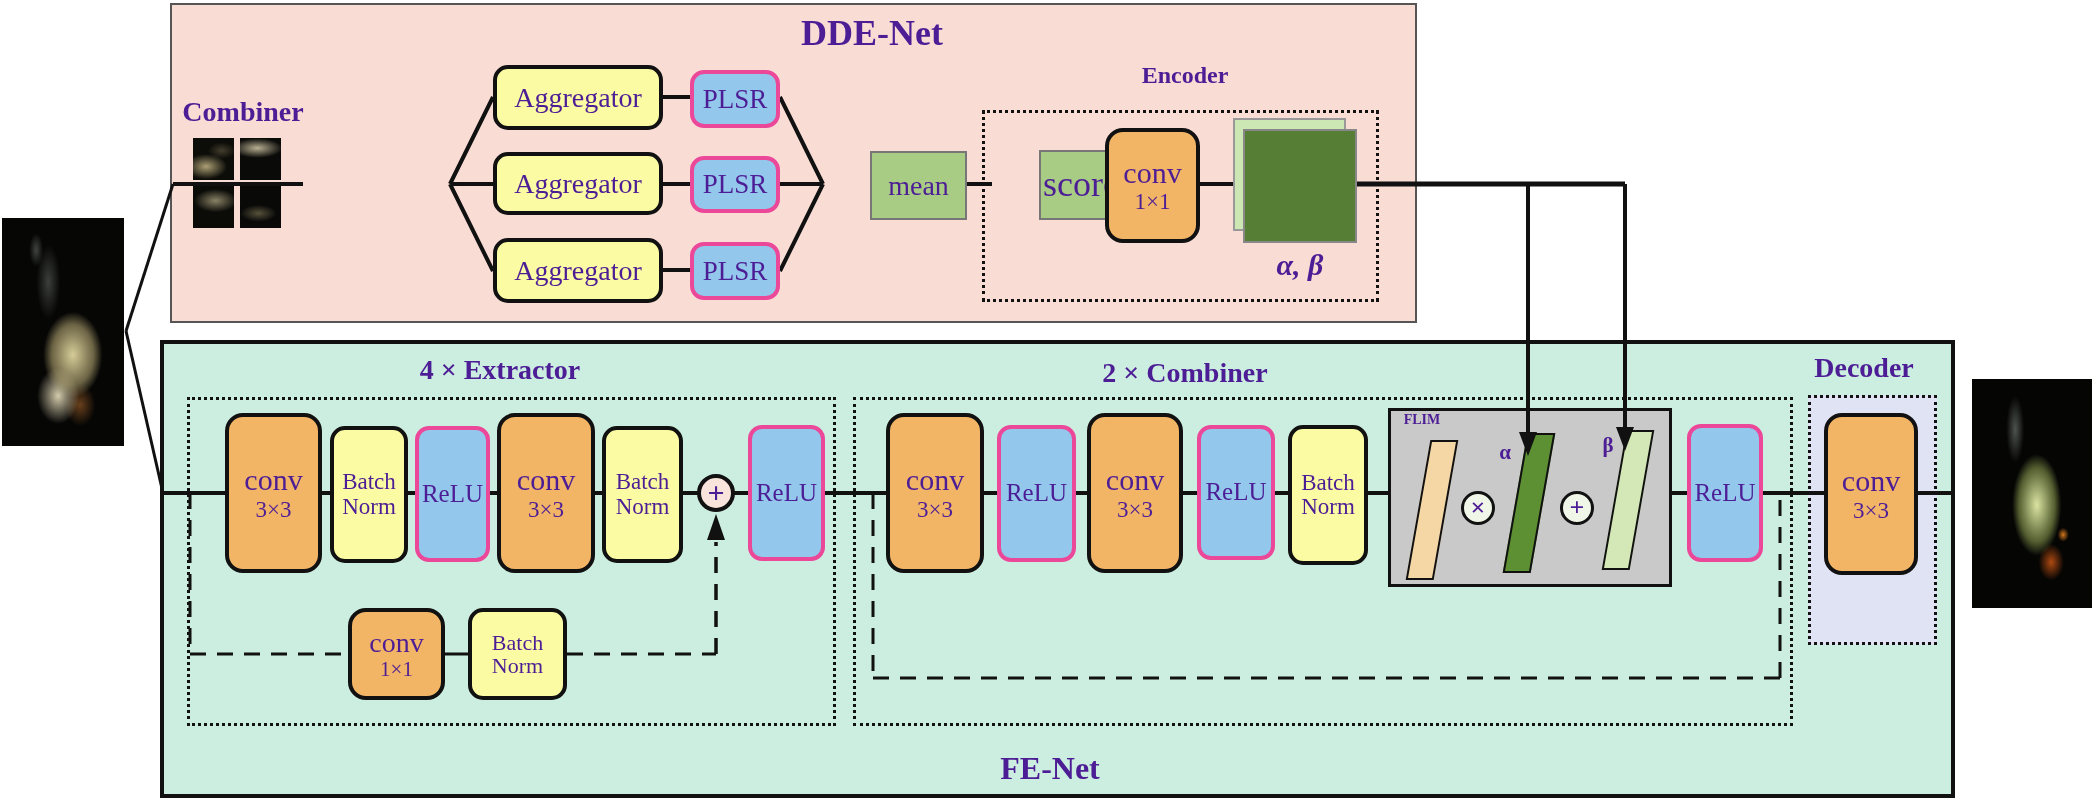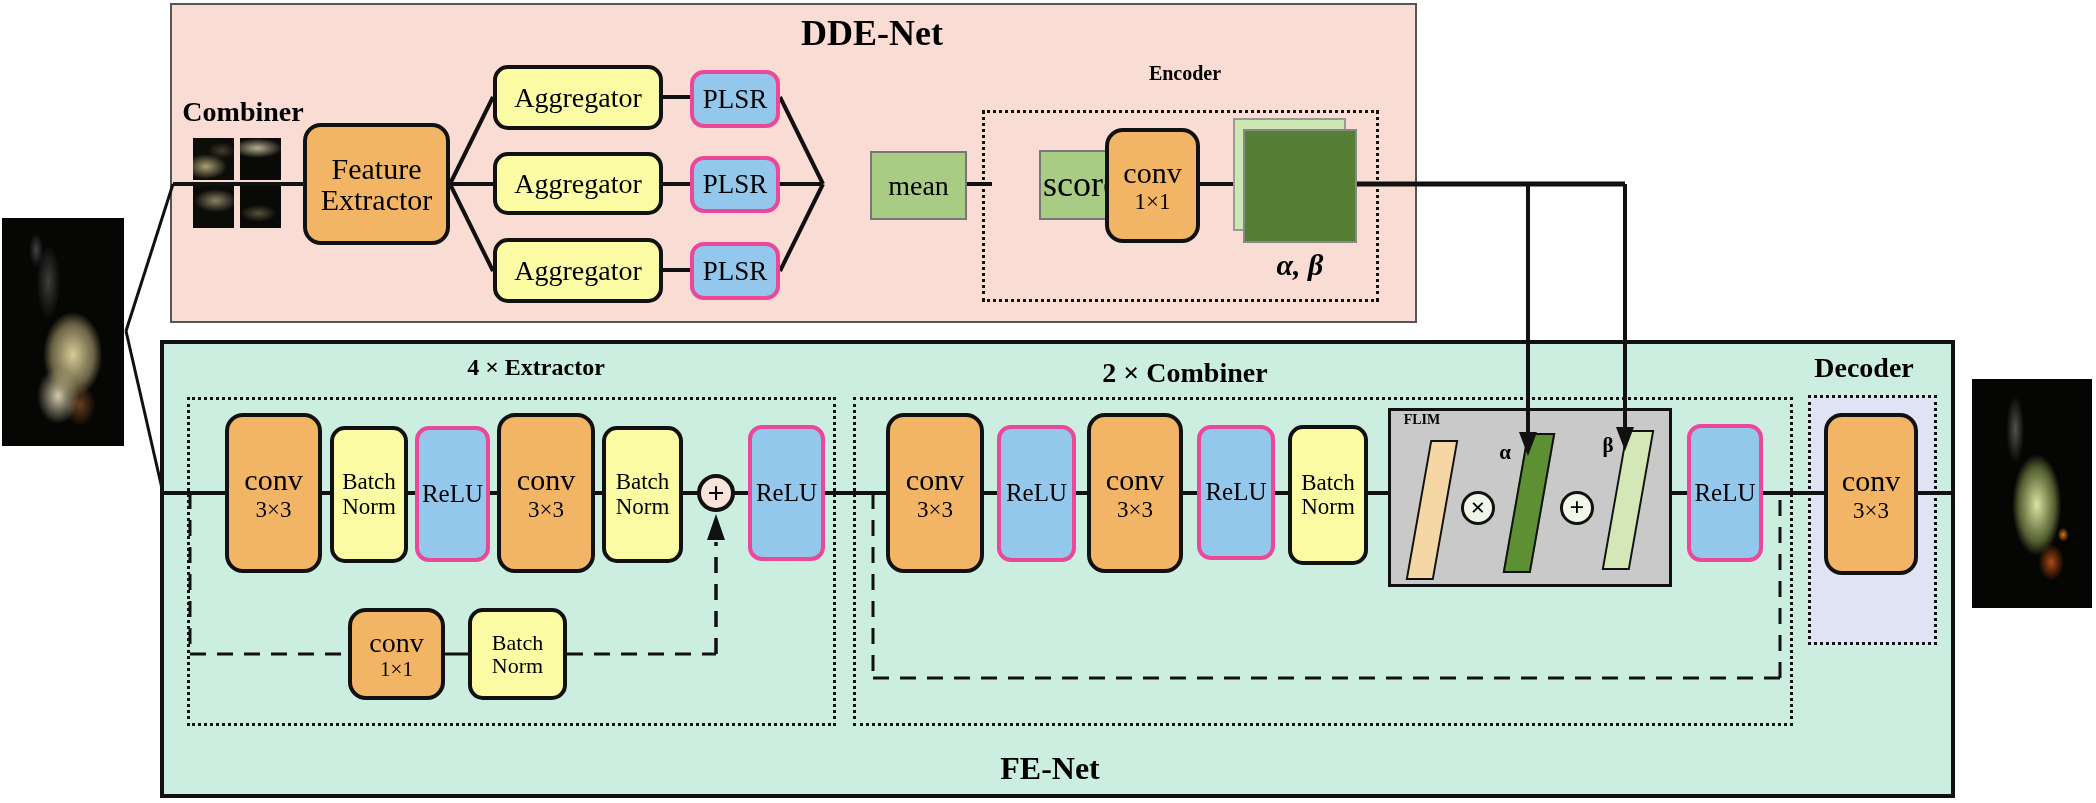--- a/index.html
+++ b/index.html
@@ -1,17 +1,17 @@
 <!DOCTYPE html>
 <html><head>
 <meta charset="utf-8">
 <style>
   html,body{margin:0;padding:0;background:#fff;}
   #stage{position:relative;width:2096px;height:803px;background:#fff;overflow:hidden;
-         font-family:"Liberation Serif",serif;color:#000000;}
+         font-family:"Liberation Serif",serif;color:#4c1d95;}
   .panel{position:absolute;box-sizing:border-box;z-index:1;}
   .pink{background:#f9dcd4;border:2px solid #555;}
   .mint{background:#cceee0;border:4px solid #111;}
   .dotted{position:absolute;box-sizing:border-box;border:3px dotted #111;z-index:2;}
   .lavender{background:#dfe3f4;}
   .flim{position:absolute;box-sizing:border-box;background:#c9c9c9;border:3px solid #111;z-index:2;}
   svg.under{position:absolute;left:0;top:0;z-index:3;}
   svg.over{position:absolute;left:0;top:0;z-index:6;pointer-events:none;}
   .box{position:absolute;display:flex;flex-direction:column;align-items:center;justify-content:center;
        box-sizing:border-box;font-weight:normal;text-align:center;line-height:1.05;z-index:4;}
@@ -88,25 +88,22 @@
 
   <div class="photo photoL" style="left:2px;top:218px;width:122px;height:228px;"></div>
 
   <div class="patchcell pc1" style="left:193px;top:138px;"></div>
   <div class="patchcell pc2" style="left:240px;top:138px;"></div>
   <div class="patchcell pc3" style="left:193px;top:186px;"></div>
   <div class="patchcell pc4" style="left:240px;top:186px;"></div>
 
   <div class="label" style="left:872px;top:12px;font-size:36px;">DDE-Net</div>
   <div class="label" style="left:243px;top:96px;font-size:28px;">Combiner</div>
-  <div class="label" style="left:1185px;top:62px;font-size:20px;">Encoder</div>
-
-  <div class="box orange" style="left:303px;top:123px;width:147px;height:122px;font-size:30px;padding:0 14px;">
-    <span>Feature Extractor</span>
-  </div>
+  <div class="label" style="left:1185px;top:62px;font-size:24px;">Encoder</div>
+
 
   <div class="box yellow" style="left:493px;top:65px;width:170px;height:65px;font-size:28px;">
     <span>Aggregator</span>
   </div>
   <div class="box yellow" style="left:493px;top:152px;width:170px;height:63px;font-size:28px;">
     <span>Aggregator</span>
   </div>
   <div class="box yellow" style="left:493px;top:238px;width:170px;height:65px;font-size:28px;">
     <span>Aggregator</span>
   </div>
@@ -129,21 +126,21 @@
   </div>
   <div class="box orange" style="left:1105px;top:128px;width:95px;height:115px;">
     <span class="convtxt">conv</span>
     <span class="kernel">1×1</span>
   </div>
 
   <div class="sq" style="left:1233px;top:118px;width:113px;height:113px;background:#cde7b4;border:2px solid #999;"></div>
   <div class="sq" style="left:1243px;top:129px;width:114px;height:114px;background:#567f35;border:2px solid #888;"></div>
   <div class="label" style="left:1300px;top:248px;font-size:30px;font-style:italic;">α, β</div>
 
-  <div class="label" style="left:500px;top:354px;font-size:24px;margin-left:36px;">4 × Extractor</div>
+  <div class="label" style="left:500px;top:354px;font-size:28px;">4 × Extractor</div>
   <div class="label" style="left:1185px;top:357px;font-size:28px;">2 × Combiner</div>
   <div class="label" style="left:1864px;top:352px;font-size:28px;">Decoder</div>
   <div class="label" style="left:1050px;top:750px;font-size:32px;">FE-Net</div>
 
   <div class="box orange" style="left:225px;top:413px;width:97px;height:160px;">
     <span class="convtxt">conv</span>
     <span class="kernel">3×3</span>
   </div>
   <div class="box yellow" style="left:330px;top:426px;width:78px;height:137px;font-size:23px;padding:0 8px;">
     <span>Batch Norm</span>

